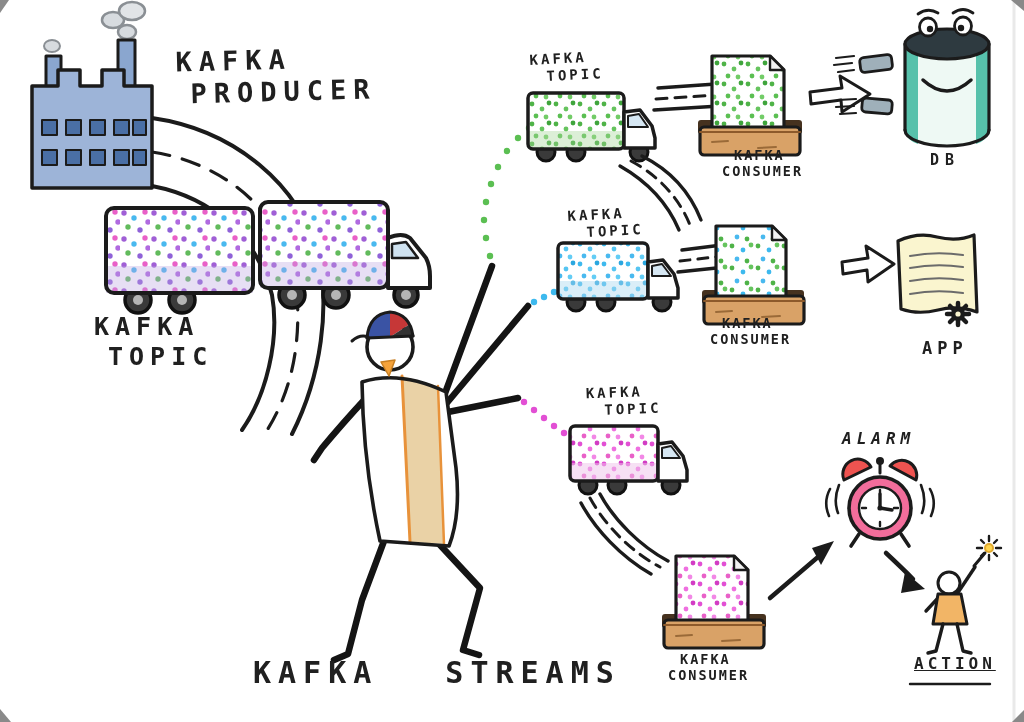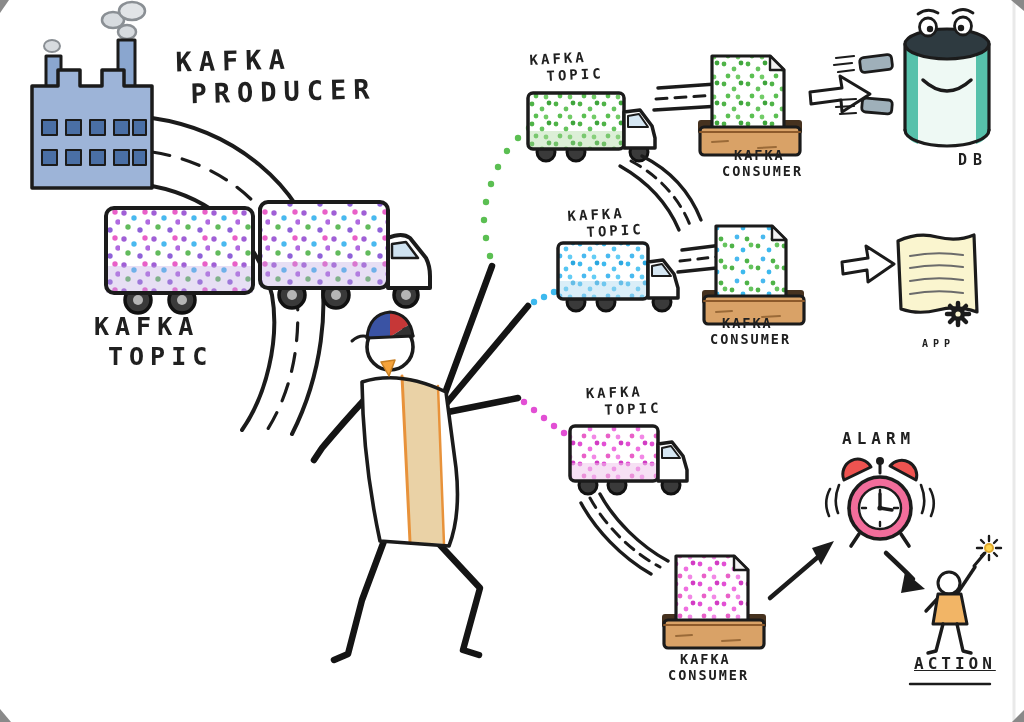--- a/index.html
+++ b/index.html
@@ -335,20 +335,23 @@
 <div class="lbl" style="left:176px;top:44px;font-size:27px;letter-spacing:7px;transform:rotate(-1.5deg);">
   <span>KAFKA</span>
   <span style="padding-left:14px;">PRODUCER</span>
 </div>
 
 <div class="lbl" style="left:94px;top:312px;font-size:25px;letter-spacing:6px;">
   <span>KAFKA</span>
   <span style="padding-left:14px;">TOPIC</span>
 </div>
 
+<div class="lbl" style="left:253px;top:655px;font-size:30px;letter-spacing:7px;word-spacing:42px;">
+  <span>KAFKA STREAMS</span>
+</div>
 
 <div class="lbl" style="left:530px;top:50px;font-size:14px;letter-spacing:3px;transform:rotate(-3deg);">
   <span>KAFKA</span>
   <span style="padding-left:16px;">TOPIC</span>
 </div>
 
 <div class="lbl" style="left:568px;top:206px;font-size:14px;letter-spacing:3px;transform:rotate(-3deg);">
   <span>KAFKA</span>
   <span style="padding-left:18px;">TOPIC</span>
 </div>
@@ -366,28 +369,28 @@
 <div class="lbl" style="left:702px;top:316px;font-size:13.5px;letter-spacing:2px;">
   <span style="padding-left:20px;">KAFKA</span>
   <span style="padding-left:8px;">CONSUMER</span>
 </div>
 
 <div class="lbl" style="left:668px;top:652px;font-size:13.5px;letter-spacing:2px;">
   <span style="padding-left:12px;">KAFKA</span>
   <span>CONSUMER</span>
 </div>
 
-<div class="lbl" style="left:930px;top:152px;font-size:15px;letter-spacing:6px;margin-left:28px;">
+<div class="lbl" style="left:930px;top:152px;font-size:15px;letter-spacing:6px;">
   <span>DB</span>
 </div>
 
-<div class="lbl" style="left:922px;top:338px;font-size:10px;letter-spacing:5px;">
+<div class="lbl" style="left:922px;top:338px;font-size:17px;letter-spacing:5px;">
   <span>APP</span>
 </div>
 
-<div class="lbl" style="left:842px;top:430px;font-size:16px;letter-spacing:5px;">
+<div class="lbl" style="left:842px;top:430px;font-size:16px;letter-spacing:5px;font-style:italic;">
   <span>ALARM</span>
 </div>
 
 <div class="lbl" style="left:914px;top:655px;font-size:16px;letter-spacing:4px;text-decoration:underline;">
   <span>ACTION</span>
 </div>
 </div>
 
 </body></html>

